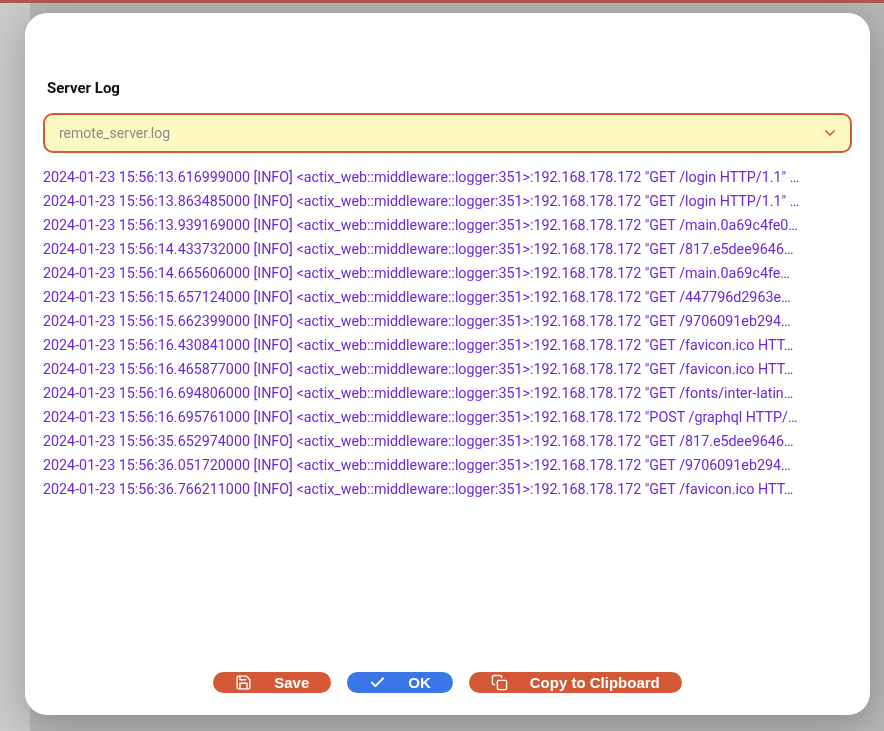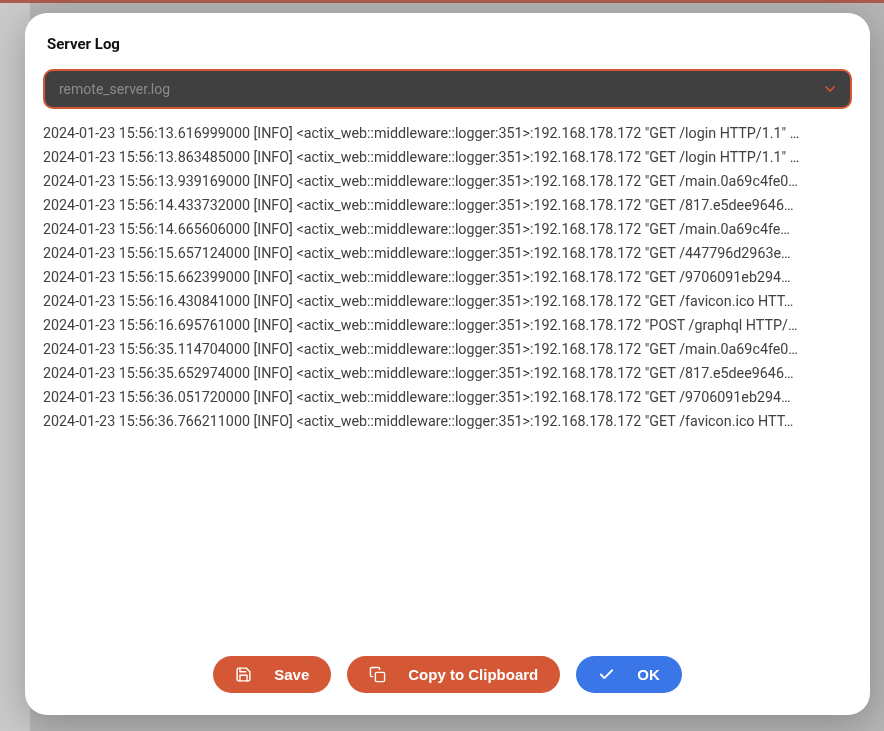--- a/index.html
+++ b/index.html
@@ -55,38 +55,39 @@
       bottom: 16px;
       background: #fff;
       border-radius: 22px;
       box-shadow: 0 8px 40px rgba(0,0,0,0.25);
       display: flex;
       flex-direction: column;
       padding: 22px 0 22px 0;
     }
     .modal-header {
       padding: 0 22px 16px 22px;
+      margin-top: 44px;
     }
     .modal-title {
       font-size: 15px;
       font-weight: 700;
       color: #111;
     }
     .select-wrap {
       margin: 0 18px 12px 18px;
       position: relative;
     }
     .select-box {
       width: 100%;
       border: 2px solid #d45836;
       border-radius: 10px;
       padding: 10px 40px 10px 14px;
       font-size: 14px;
       color: #8b8b8b;
-      background: #404040;
+      background: #fef9c3;
       cursor: pointer;
       display: flex;
       align-items: center;
       justify-content: space-between;
     }
     .select-chevron {
       position: absolute;
       right: 14px;
       top: 50%;
       transform: translateY(-50%);
@@ -104,37 +105,37 @@
     }
     .log-area::-webkit-scrollbar-thumb {
       background: #c9c9c9;
       border-radius: 4px;
     }
     .log-area::-webkit-scrollbar-track {
       background: transparent;
     }
     .log-line {
       font-size: 14.3px;
-      color: #404040;
+      color: #6d28d9;
       white-space: nowrap;
       overflow: hidden;
       text-overflow: ellipsis;
       line-height: 1.68;
       font-family: -apple-system, BlinkMacSystemFont, "Segoe UI", Roboto, sans-serif;
     }
     .footer {
       display: flex;
       justify-content: center;
       gap: 16px;
       padding: 20px 22px 0 22px;
     }
     .btn {
       border: none;
       border-radius: 999px;
-      padding: 10px 22px;
+      padding: 2px 22px;
       font-size: 15px;
       font-weight: 600;
       color: #fff;
       cursor: pointer;
       display: inline-flex;
       align-items: center;
       gap: 22px;
       justify-content: flex-end;
     }
     .btn-orange {
@@ -190,49 +191,50 @@
   <div class="log-area" id="log-area">
 
   <div class="log-line">2024-01-23 15:56:13.616999000 [INFO] &lt;actix_web::middleware::logger:351&gt;:192.168.178.172 "GET /login HTTP/1.1" …</div>
       <div class="log-line">2024-01-23 15:56:13.863485000 [INFO] &lt;actix_web::middleware::logger:351&gt;:192.168.178.172 "GET /login HTTP/1.1" …</div>
       <div class="log-line">2024-01-23 15:56:13.939169000 [INFO] &lt;actix_web::middleware::logger:351&gt;:192.168.178.172 "GET /main.0a69c4fe0…</div>
       <div class="log-line">2024-01-23 15:56:14.433732000 [INFO] &lt;actix_web::middleware::logger:351&gt;:192.168.178.172 "GET /817.e5dee9646…</div>
       <div class="log-line">2024-01-23 15:56:14.665606000 [INFO] &lt;actix_web::middleware::logger:351&gt;:192.168.178.172 "GET /main.0a69c4fe…</div>
       <div class="log-line">2024-01-23 15:56:15.657124000 [INFO] &lt;actix_web::middleware::logger:351&gt;:192.168.178.172 "GET /447796d2963e…</div>
       <div class="log-line">2024-01-23 15:56:15.662399000 [INFO] &lt;actix_web::middleware::logger:351&gt;:192.168.178.172 "GET /9706091eb294…</div>
       <div class="log-line">2024-01-23 15:56:16.430841000 [INFO] &lt;actix_web::middleware::logger:351&gt;:192.168.178.172 "GET /favicon.ico HTT…</div>
+      <div class="log-line">2024-01-23 15:56:16.465877000 [INFO] &lt;actix_web::middleware::logger:351&gt;:192.168.178.172 "GET /favicon.ico HTT…</div>
+      <div class="log-line">2024-01-23 15:56:16.694806000 [INFO] &lt;actix_web::middleware::logger:351&gt;:192.168.178.172 "GET /fonts/inter-latin…</div>
       <div class="log-line">2024-01-23 15:56:16.695761000 [INFO] &lt;actix_web::middleware::logger:351&gt;:192.168.178.172 "POST /graphql HTTP/…</div>
-      <div class="log-line">2024-01-23 15:56:35.114704000 [INFO] &lt;actix_web::middleware::logger:351&gt;:192.168.178.172 "GET /main.0a69c4fe0…</div>
       <div class="log-line">2024-01-23 15:56:35.652974000 [INFO] &lt;actix_web::middleware::logger:351&gt;:192.168.178.172 "GET /817.e5dee9646…</div>
       <div class="log-line">2024-01-23 15:56:36.051720000 [INFO] &lt;actix_web::middleware::logger:351&gt;:192.168.178.172 "GET /9706091eb294…</div>
       <div class="log-line">2024-01-23 15:56:36.766211000 [INFO] &lt;actix_web::middleware::logger:351&gt;:192.168.178.172 "GET /favicon.ico HTT…</div>
     </div>
 
   <div class="footer">
     <button class="btn btn-orange">
       <span class="icon">
         <svg width="17" height="17" viewBox="0 0 24 24" fill="none" stroke="#fff" stroke-width="2" stroke-linecap="round" stroke-linejoin="round">
             <path d="M19 21H5a2 2 0 0 1-2-2V5a2 2 0 0 1 2-2h11l5 5v11a2 2 0 0 1-2 2z"></path>
             <polyline points="17 21 17 13 7 13 7 21"></polyline>
             <polyline points="7 3 7 8 15 8"></polyline>
           </svg>
       </span>
       <span>Save</span>
     </button>
+    <button class="btn btn-blue">
+      <span class="icon">
+        <svg width="17" height="17" viewBox="0 0 24 24" fill="none" stroke="#fff" stroke-width="2.5" stroke-linecap="round" stroke-linejoin="round">
+            <polyline points="20 6 9 17 4 12"></polyline>
+          </svg>
+      </span>
+      <span>OK</span>
+    </button>
     <button class="btn btn-orange">
       <span class="icon">
         <svg width="17" height="17" viewBox="0 0 24 24" fill="none" stroke="#fff" stroke-width="2" stroke-linecap="round" stroke-linejoin="round">
             <rect x="9" y="9" width="13" height="13" rx="2" ry="2"></rect>
             <path d="M5 15H4a2 2 0 0 1-2-2V4a2 2 0 0 1 2-2h9a2 2 0 0 1 2 2v1"></path>
           </svg>
       </span>
       <span>Copy to Clipboard</span>
     </button>
-    <button class="btn btn-blue">
-      <span class="icon">
-        <svg width="17" height="17" viewBox="0 0 24 24" fill="none" stroke="#fff" stroke-width="2.5" stroke-linecap="round" stroke-linejoin="round">
-            <polyline points="20 6 9 17 4 12"></polyline>
-          </svg>
-      </span>
-      <span>OK</span>
-    </button>
   </div>
 </div>
 
 </body></html>

